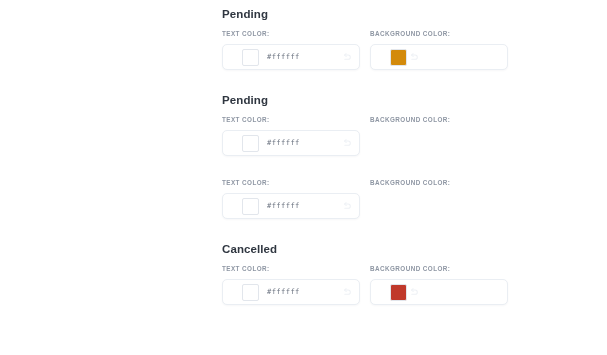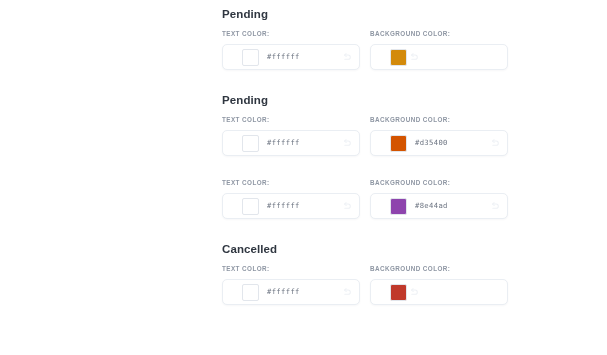--- a/index.html
+++ b/index.html
@@ -170,64 +170,44 @@
               <svg viewBox="0 0 16 16" fill="none" xmlns="http://www.w3.org/2000/svg">
                 <path d="M5.5 4.5 H10.5 a3 3 0 0 1 0 6 H5.5" stroke="#eef1f5" stroke-width="1.5" stroke-linecap="round" stroke-linejoin="round"></path>
                 <path d="M7.5 2.5 L5 4.5 L7.5 6.5" stroke="#eef1f5" stroke-width="1.5" stroke-linecap="round" stroke-linejoin="round"></path>
               </svg>
             </div>
           </div>
         </div>
 
         <div class="field">
           <div class="field-label">BACKGROUND COLOR:</div>
-          <div class="color-input">
-            <div class="swatch" style="background:#d35400"></div>
-            <div class="hex-value">#d35400</div>
-            <div class="reset-icon">
-              <svg viewBox="0 0 16 16" fill="none" xmlns="http://www.w3.org/2000/svg">
-                <path d="M5.5 4.5 H10.5 a3 3 0 0 1 0 6 H5.5" stroke="#eef1f5" stroke-width="1.5" stroke-linecap="round" stroke-linejoin="round"></path>
-                <path d="M7.5 2.5 L5 4.5 L7.5 6.5" stroke="#eef1f5" stroke-width="1.5" stroke-linecap="round" stroke-linejoin="round"></path>
-              </svg>
-            </div>
-          </div>
-        </div>
-
-      </div>
-    </div>
-
-    <div class="section">
-      <div class="fields">
-
-        <div class="field">
-          <div class="field-label">TEXT COLOR:</div>
-          <div class="color-input">
-            <div class="swatch" style="background:#ffffff"></div>
-            <div class="hex-value">#ffffff</div>
-            <div class="reset-icon">
-              <svg viewBox="0 0 16 16" fill="none" xmlns="http://www.w3.org/2000/svg">
-                <path d="M5.5 4.5 H10.5 a3 3 0 0 1 0 6 H5.5" stroke="#eef1f5" stroke-width="1.5" stroke-linecap="round" stroke-linejoin="round"></path>
-                <path d="M7.5 2.5 L5 4.5 L7.5 6.5" stroke="#eef1f5" stroke-width="1.5" stroke-linecap="round" stroke-linejoin="round"></path>
-              </svg>
-            </div>
-          </div>
-        </div>
-
-        <div class="field">
-          <div class="field-label">BACKGROUND COLOR:</div>
-          <div class="color-input">
-            <div class="swatch" style="background:#8e44ad"></div>
-            <div class="hex-value">#8e44ad</div>
-            <div class="reset-icon">
-              <svg viewBox="0 0 16 16" fill="none" xmlns="http://www.w3.org/2000/svg">
-                <path d="M5.5 4.5 H10.5 a3 3 0 0 1 0 6 H5.5" stroke="#eef1f5" stroke-width="1.5" stroke-linecap="round" stroke-linejoin="round"></path>
-                <path d="M7.5 2.5 L5 4.5 L7.5 6.5" stroke="#eef1f5" stroke-width="1.5" stroke-linecap="round" stroke-linejoin="round"></path>
-              </svg>
-            </div>
-          </div>
+        </div>
+
+      </div>
+    </div>
+
+    <div class="section">
+      <div class="fields">
+
+        <div class="field">
+          <div class="field-label">TEXT COLOR:</div>
+          <div class="color-input">
+            <div class="swatch" style="background:#ffffff"></div>
+            <div class="hex-value">#ffffff</div>
+            <div class="reset-icon">
+              <svg viewBox="0 0 16 16" fill="none" xmlns="http://www.w3.org/2000/svg">
+                <path d="M5.5 4.5 H10.5 a3 3 0 0 1 0 6 H5.5" stroke="#eef1f5" stroke-width="1.5" stroke-linecap="round" stroke-linejoin="round"></path>
+                <path d="M7.5 2.5 L5 4.5 L7.5 6.5" stroke="#eef1f5" stroke-width="1.5" stroke-linecap="round" stroke-linejoin="round"></path>
+              </svg>
+            </div>
+          </div>
+        </div>
+
+        <div class="field">
+          <div class="field-label">BACKGROUND COLOR:</div>
         </div>
 
       </div>
     </div>
 
     <div class="section">
       <div class="section-title">Cancelled</div>
       <div class="fields">
 
         <div class="field">

